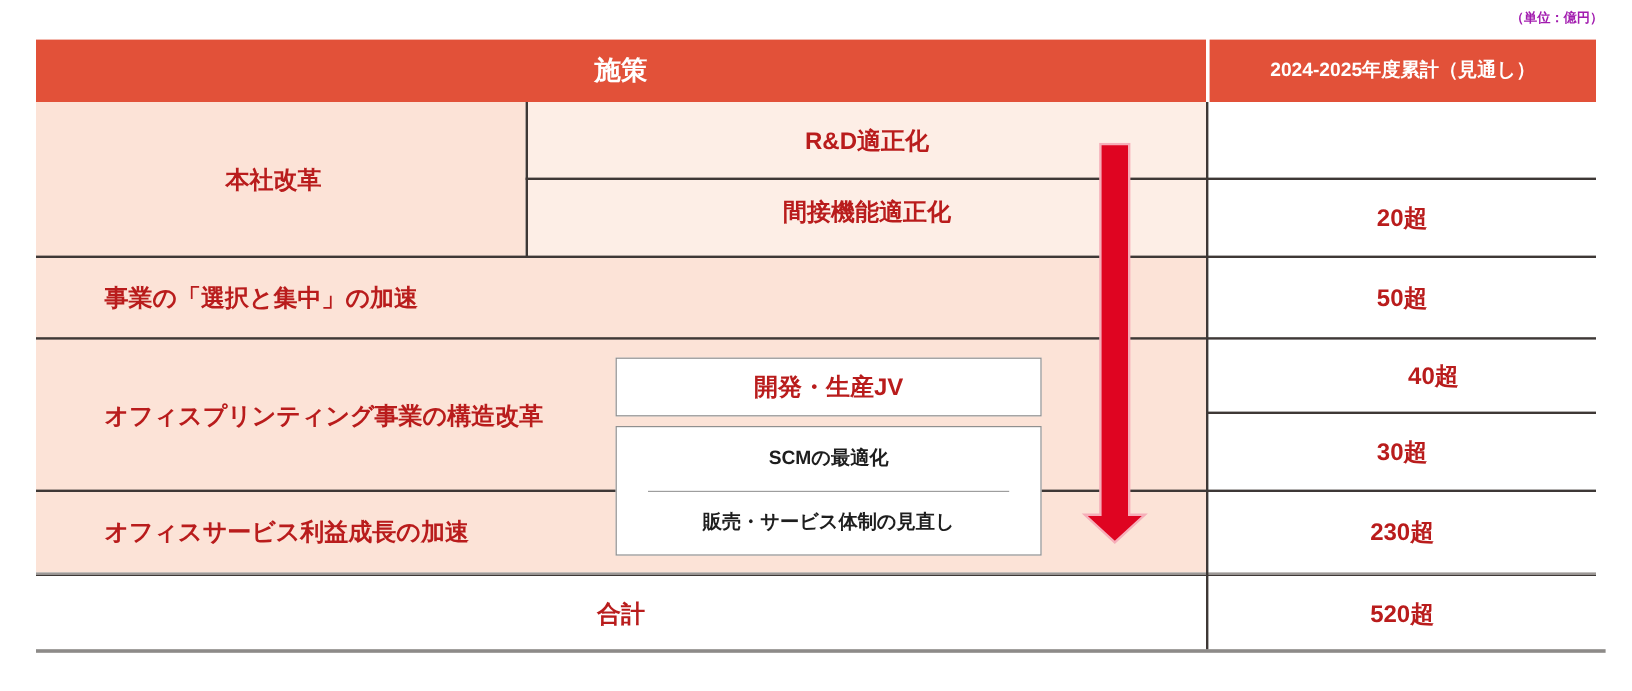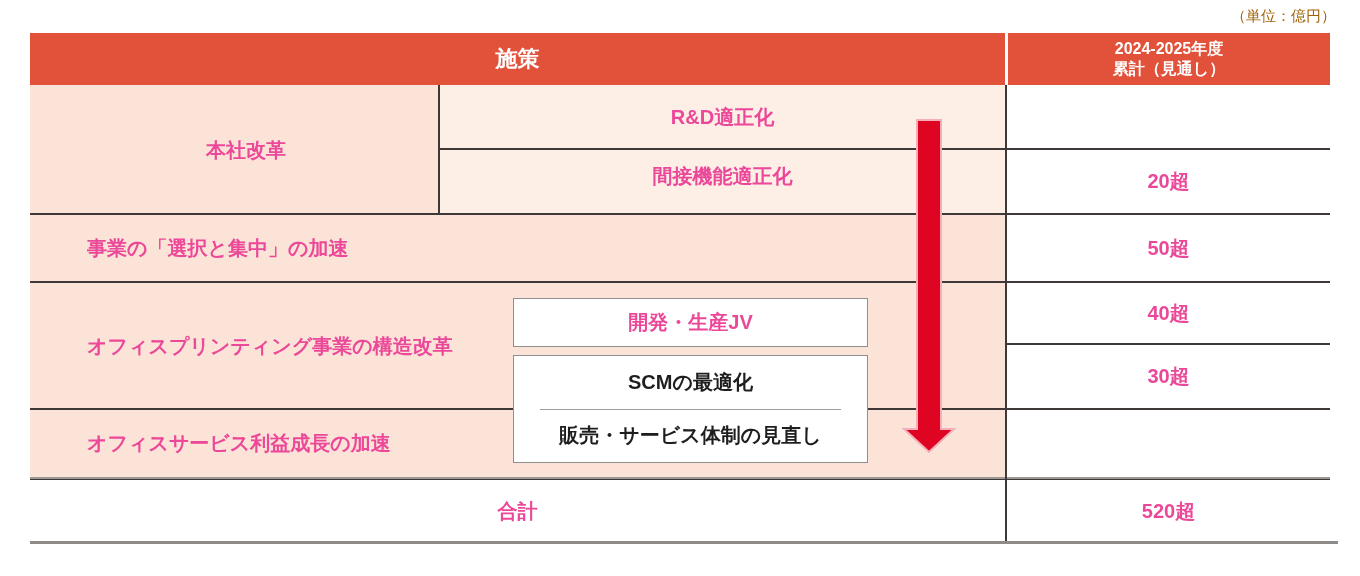--- a/index.html
+++ b/index.html
@@ -6,38 +6,38 @@
   .slide{
     position:relative;
     width:1360px;height:576px;
     background:#ffffff;
     font-family:"Liberation Sans",sans-serif;
     overflow:hidden;
   }
   .abs{position:absolute;}
   .cell{
     display:flex;align-items:center;justify-content:center;
-    font-weight:bold;font-size:20px;color:#ec4899;
+    font-weight:bold;font-size:20px;color:#b91c1c;
     white-space:nowrap;
   }
   .cell-left{justify-content:flex-start;}
   .hdr{
     display:flex;align-items:center;justify-content:center;
     color:#ffffff;font-weight:bold;
   }
-  .hdr-right{flex-direction:column;font-size:16px;line-height:1.25;text-align:center;}
+  .hdr-right{flex-direction:row;font-size:16px;line-height:1.25;text-align:center;}
   .line{background:#3e3836;}
   .whitebox{
     background:#ffffff;
     border:1.5px solid #8f8f8f;
     box-sizing:border-box;
   }
-  .unit{font-size:15px;color:#a16207;}
+  .unit{font-size:11px;color:#a21caf;font-weight:bold;}
   .boxcol{display:flex;flex-direction:column;}
-  .boxhalf{flex:1;display:flex;align-items:center;justify-content:center;font-weight:bold;font-size:20px;color:#1e1e1e;white-space:nowrap;}
+  .boxhalf{flex:1;display:flex;align-items:center;justify-content:center;font-weight:bold;font-size:16px;color:#1e1e1e;white-space:nowrap;}
   .boxdivider{height:1px;background:#9e9e9e;margin:0 26px;}
 </style>
 </head>
 <body>
 
 <div class="slide">
 
   <div class="abs unit" style="top:7px;right:24px;">（単位：億円）</div>
 
   <div class="abs hdr" style="left:30px;top:33px;width:975px;height:52px;background:#e25139;font-size:22px;">施策</div>
@@ -54,34 +54,35 @@
   <div class="abs line" style="left:30px;top:213px;width:1300px;height:2px;"></div>
   <div class="abs line" style="left:30px;top:281px;width:1300px;height:2px;"></div>
   <div class="abs line" style="left:1005px;top:343px;width:325px;height:2px;"></div>
   <div class="abs line" style="left:30px;top:408px;width:1300px;height:2px;"></div>
   <div class="abs" style="left:30px;top:477px;width:1300px;height:2px;background:#9c9896;"></div>
   <div class="abs line" style="left:30px;top:479px;width:1300px;height:1px;"></div>
   <div class="abs" style="left:30px;top:541px;width:1308px;height:3px;background:#8d8a88;"></div>
   <div class="abs line" style="left:438px;top:85px;width:2px;height:130px;"></div>
   <div class="abs line" style="left:1005px;top:85px;width:2px;height:456px;"></div>
 
-  <div class="abs cell" style="left:42px;top:85px;width:408px;height:130px;">本社改革</div>
+  <div class="abs cell" style="left:24px;top:85px;width:408px;height:130px;">本社改革</div>
   <div class="abs cell" style="left:440px;top:85px;width:565px;height:64px;">R&amp;D適正化</div>
   <div class="abs cell" style="left:440px;top:150px;width:565px;height:52px;border-radius:19px;">間接機能適正化</div>
   <div class="abs cell cell-left" style="left:87px;top:215px;width:420px;height:67px;">事業の「選択と集中」の加速</div>
   <div class="abs cell cell-left" style="left:87px;top:283px;width:420px;height:126px;">オフィスプリンティング事業の構造改革</div>
   <div class="abs cell cell-left" style="left:87px;top:410px;width:420px;height:67px;">オフィスサービス利益成長の加速</div>
 
   <div class="abs cell" style="left:30px;top:481px;width:975px;height:60px;">合計</div>
   <div class="abs cell" style="left:1007px;top:481px;width:323px;height:60px;">520超</div>
 
   <div class="abs cell" style="left:1007px;top:150px;width:323px;height:63px;">20超</div>
   <div class="abs cell" style="left:1007px;top:215px;width:323px;height:66px;">50超</div>
-  <div class="abs cell" style="left:1007px;top:283px;width:323px;height:60px;">40超</div>
+  <div class="abs cell" style="left:1033px;top:283px;width:323px;height:60px;">40超</div>
   <div class="abs cell" style="left:1007px;top:345px;width:323px;height:63px;">30超</div>
+  <div class="abs cell" style="left:1007px;top:410px;width:323px;height:67px;">230超</div>
 
   <div class="abs whitebox cell" style="left:513px;top:298px;width:355px;height:49px;">開発・生産JV</div>
   <div class="abs whitebox boxcol" style="left:513px;top:355px;width:355px;height:108px;">
     <div class="boxhalf">SCMの最適化</div>
     <div class="boxdivider"></div>
     <div class="boxhalf">販売・サービス体制の見直し</div>
   </div>
 
   <svg class="abs" style="left:901px;top:119px;" width="56" height="336" viewBox="0 0 56 336">
     <polygon points="16,1 40,1 40,310 53,310 28,333 3,310 16,310" fill="#df0421" stroke="#f6aeb9" stroke-width="2" stroke-linejoin="miter"></polygon>

